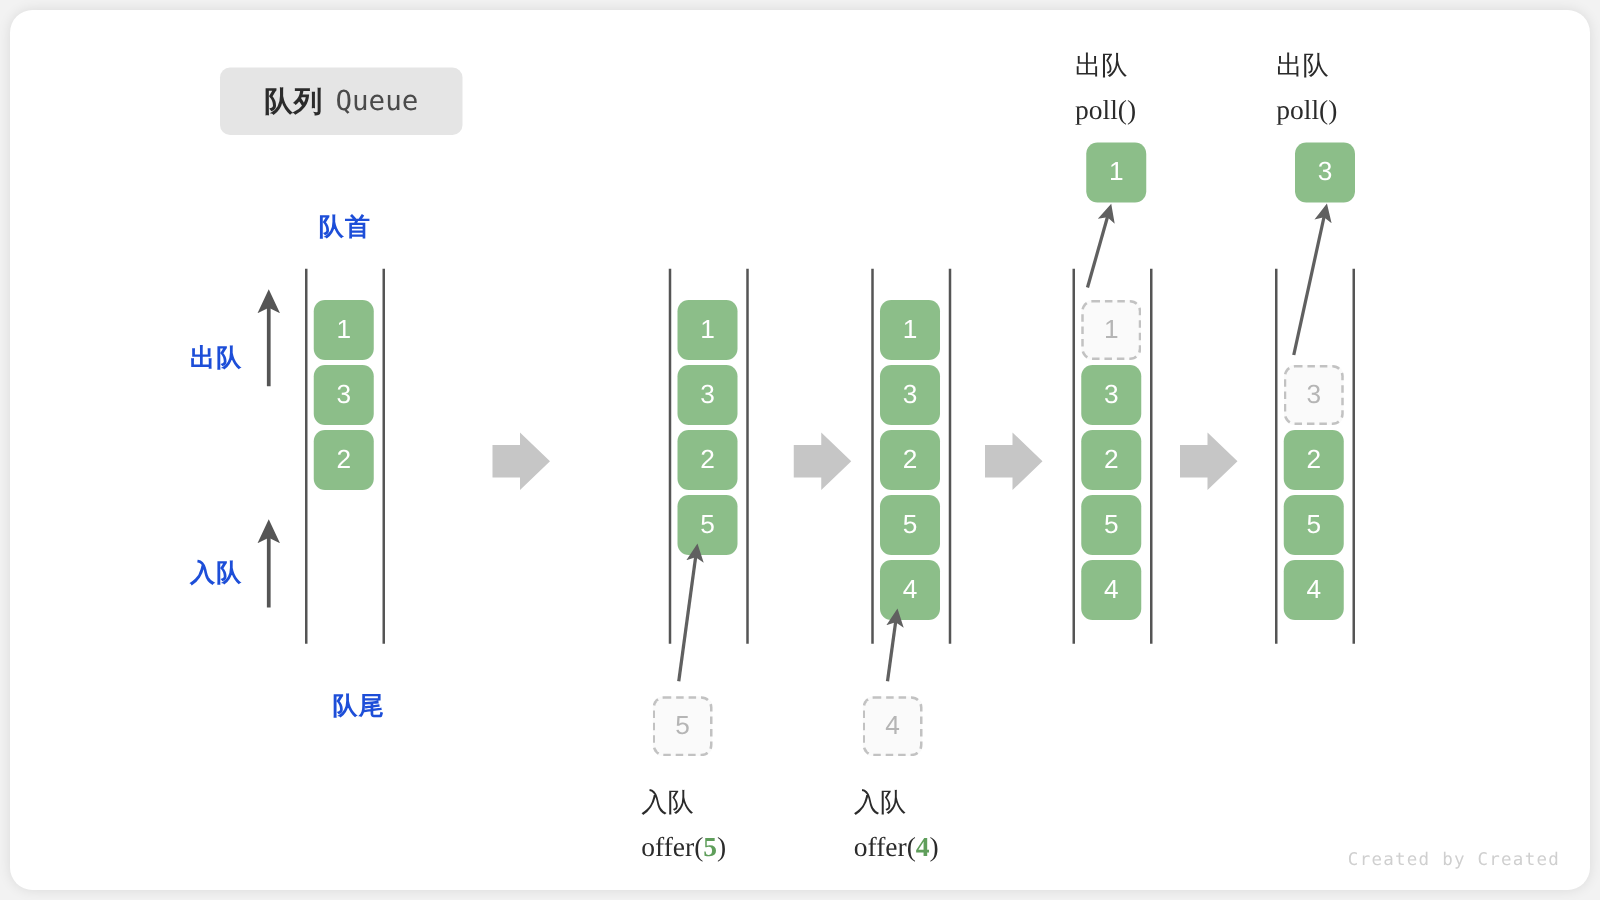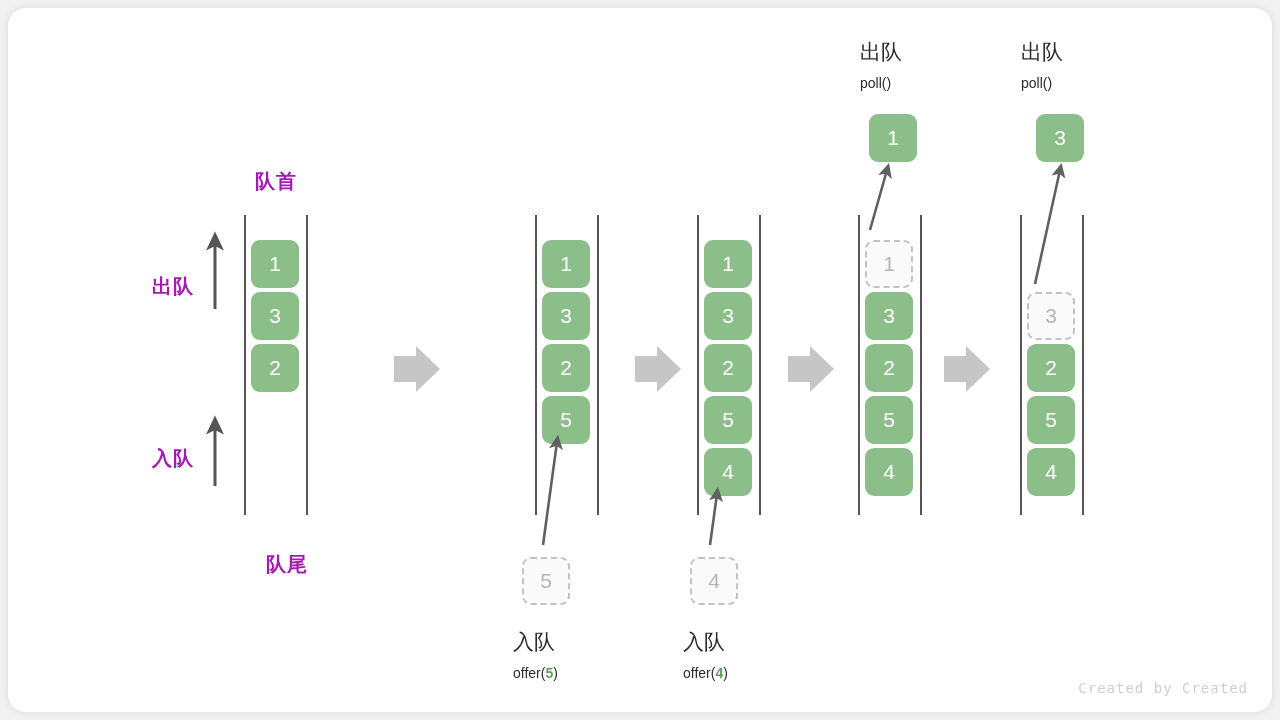--- a/index.html
+++ b/index.html
@@ -55,34 +55,34 @@
   .title-en {
     font-size: 22px;
     color: #4a4a4a;
     font-family: "DejaVu Sans Mono", "Liberation Mono", monospace;
   }
 
   
   .lbl {
     position: absolute;
     white-space: pre;
-    color: #a21caf;
+    color: #1d4ed8;
   }
   .lbl-cn-bold {
     font-size: 20px;
     font-weight: bold;
     letter-spacing: 1px;
   }
   .lbl-cn {
     font-size: 21px;
     color: #2b2b2b;
   }
   .lbl-mono {
-    font-size: 14px;
-    font-family: Liberation Sans, sans-serif;
+    font-size: 22px;
+    font-family: Liberation Serif, serif;
     color: #2b2b2b;
     letter-spacing: 0px;
   }
   .green-arg { color: #5f9e5b; font-weight: bold; }
 
   
   .rail {
     position: absolute;
     width: 2px;
     background: #555555;
@@ -128,20 +128,24 @@
     color: #cfcfcf;
     letter-spacing: 1px;
   }
 </style>
 </head>
 <body>
 
 <div class="page">
   <div class="card">
 
+    <div class="title-badge">
+      <span class="title-cn">队列</span>
+      <span class="title-en">Queue</span>
+    </div>
 
     <div class="lbl lbl-cn-bold" style="left:236px; top:160px; width:64px; text-align:center;">队首</div>
     <div class="lbl lbl-cn-bold" style="left:236px; top:543px; width:64px; text-align:right;">队尾</div>
 
     <div class="lbl lbl-cn-bold" style="left:144px; top:265px;">出队</div>
     <div class="lbl lbl-cn-bold" style="left:144px; top:437px;">入队</div>
 
     <div class="rail" style="left:236px; top:207px; height:300px;"></div>
     <div class="rail" style="left:298px; top:207px; height:300px;"></div>
 

